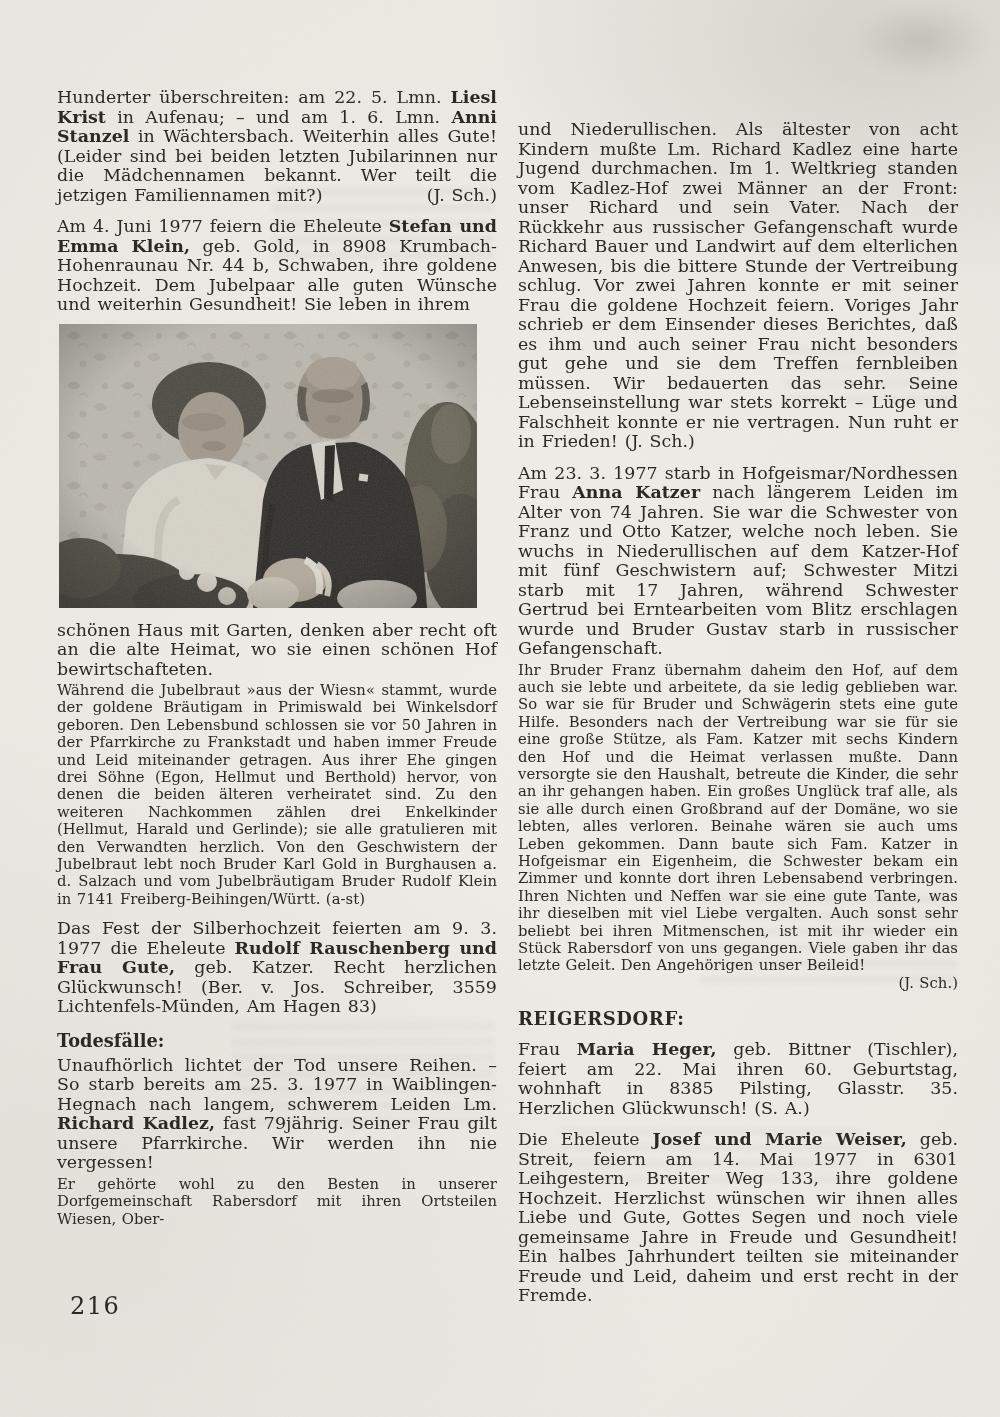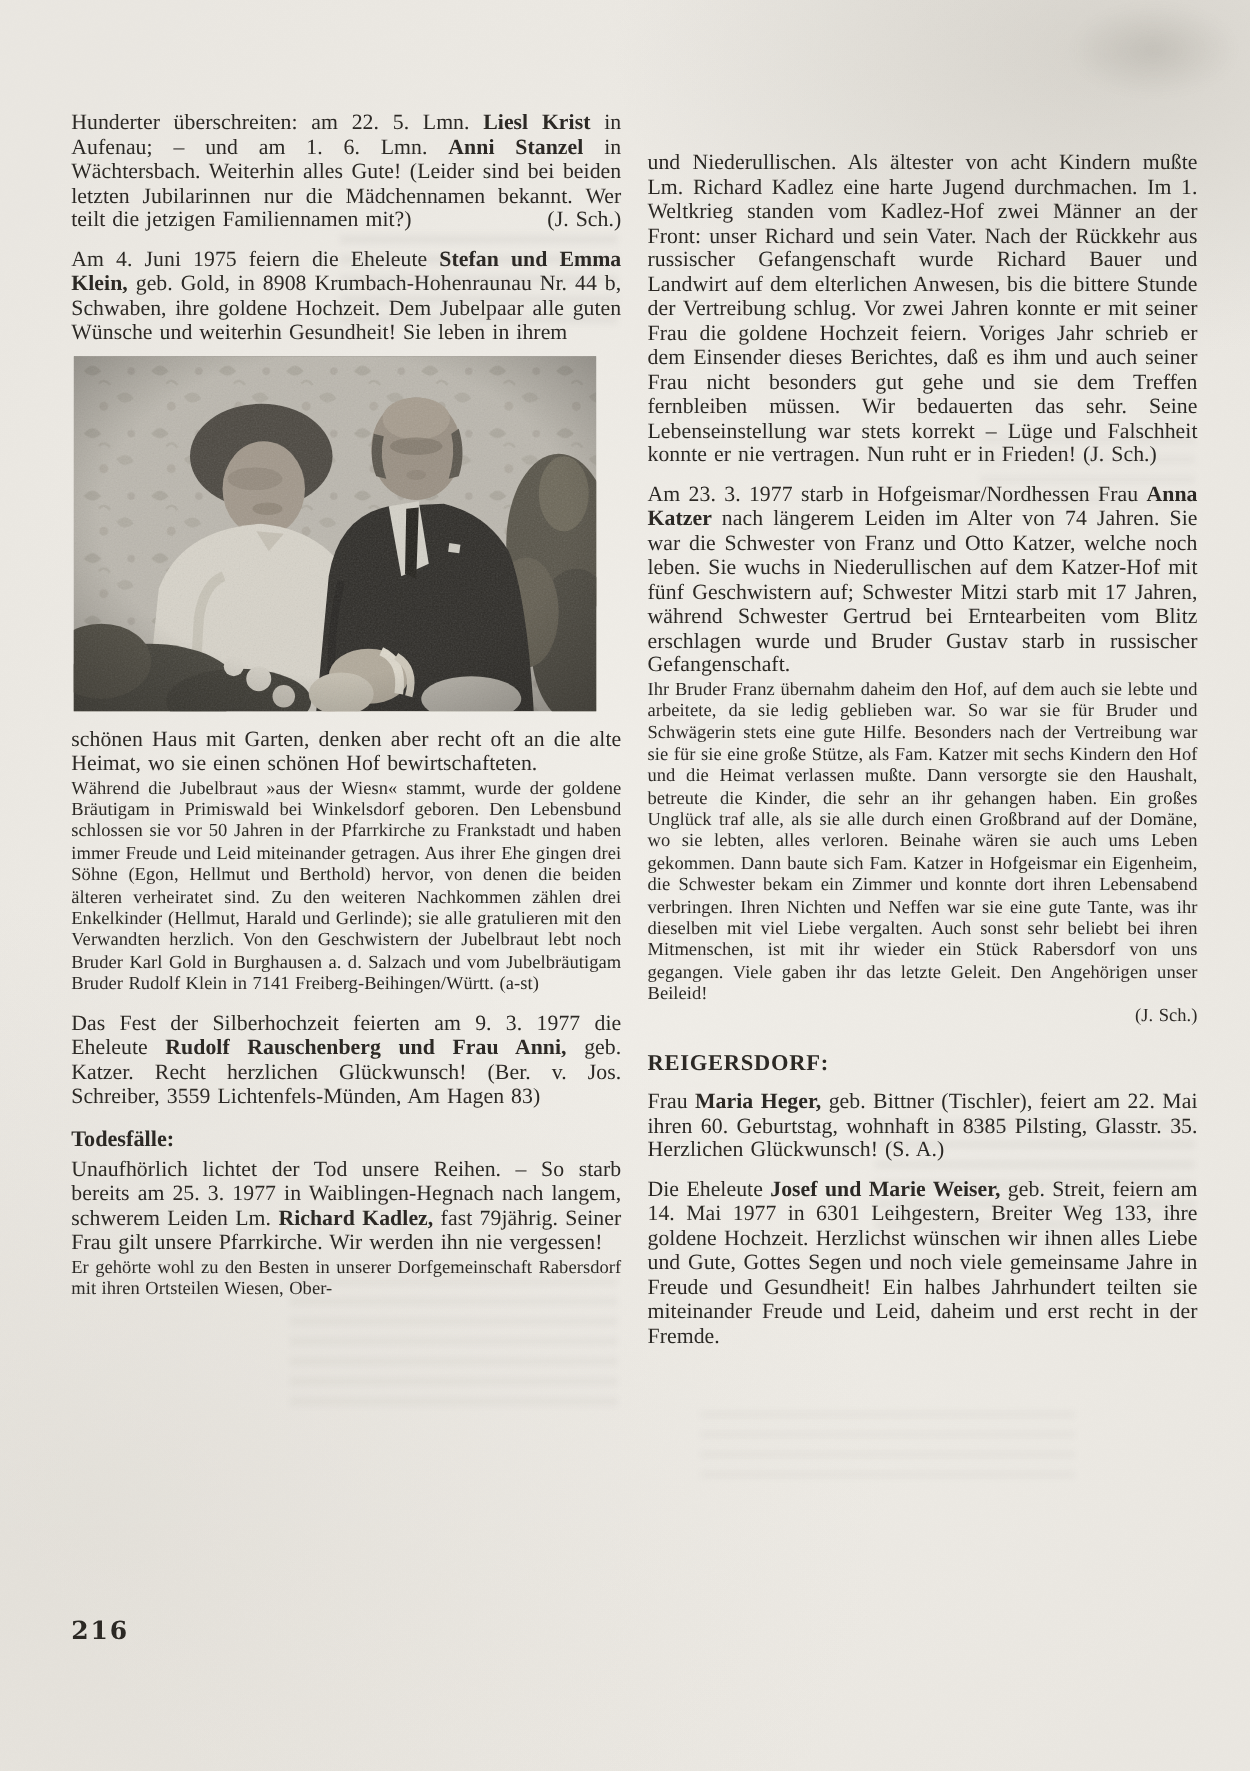--- a/index.html
+++ b/index.html
@@ -12,58 +12,58 @@
   }
   .paper{
     position:absolute;inset:0;pointer-events:none;
     background:
       radial-gradient(ellipse 600px 380px at 88% 3%, rgba(168,164,154,0.30), transparent 65%),
       radial-gradient(ellipse 900px 700px at 8% 85%, rgba(214,210,202,0.35), transparent 70%),
       radial-gradient(ellipse 800px 1100px at 50% 50%, rgba(246,244,239,0.5), transparent 80%),
       #eae7e1;
   }
   .grain{position:absolute;inset:0;pointer-events:none;opacity:.35;}
-  .col{position:absolute;top:88px;width:440px;text-align:justify;font-family:Liberation Serif, serif;}
+  .col{position:absolute;top:88px;width:440px;text-align:justify;}
   .col-left{left:57px;}
   .col-right{left:518px;margin-top:32px;}
   .para{position:relative;margin:0;font-size:17.4px;line-height:19.5px;letter-spacing:0.05px;word-spacing:1.2px;}
   .para + .para{margin-top:12px;}
   .para.small{font-size:14.8px;line-height:17.4px;word-spacing:0.6px;}
   .para + .para.small{margin-top:2px;}
   .b{font-weight:bold;}
   .heading{font-weight:bold;font-size:17.8px;line-height:20px;margin:14px 0 5px;text-align:left;}
   .heading.place{font-size:18px;line-height:24px;letter-spacing:0.6px;margin:16px 0 9px;}
   .sig-abs{position:absolute;right:0;bottom:0;}
   .sig-line{text-align:right;margin-top:0;}
   .photo-wrap{
     width:418px;height:284px;margin:9px 0 13px 2px;position:relative;
     box-shadow:inset 0 0 10px rgba(50,48,44,0.45);
     background:#b7b3aa;
   }
   .photo-wrap svg{display:block;}
-  .page-number{position:absolute;left:57px;top:1292px;font-weight:bold;font-size:20px;letter-spacing:1.5px;}
+  .page-number{position:absolute;left:70px;top:1292px;font-weight:normal;font-size:24px;letter-spacing:1.5px;}
   .bleed{position:absolute;pointer-events:none;filter:blur(2.5px);opacity:.5;
     background:repeating-linear-gradient(180deg, rgba(125,122,112,0.16) 0px, rgba(125,122,112,0.16) 7px, transparent 7px, transparent 16px);}
   .bleed.smudge{background:radial-gradient(ellipse 60% 50% at 50% 40%, rgba(120,117,108,0.35), transparent 75%);filter:blur(4px);opacity:.6;}
 </style>
 </head>
 <body>
 
 <div class="paper"></div>
 
 <div class="bleed smudge" style="left:848px;top:0px;width:150px;height:100px;"></div>
 <div class="bleed" style="left:272px;top:188px;width:222px;height:72px;"></div>
 <div class="bleed" style="left:784px;top:348px;width:172px;height:58px;opacity:.35;"></div>
 <div class="bleed" style="left:700px;top:896px;width:256px;height:88px;opacity:.45;"></div>
 <div class="bleed" style="left:232px;top:1022px;width:262px;height:112px;opacity:.4;"></div>
 <div class="bleed" style="left:560px;top:1128px;width:300px;height:60px;opacity:.3;"></div>
 
 <div class="col col-left">
     <div class="para"><span>Hunderter überschreiten: am 22. 5. Lmn. </span><span class="b">Liesl Krist</span><span> in Aufenau; – und am 1. 6. Lmn. </span><span class="b">Anni Stanzel</span><span> in Wächtersbach. Weiterhin alles Gute! (Leider sind bei beiden letzten Jubilarinnen nur die Mädchennamen bekannt. Wer teilt die jetzigen Familiennamen mit?)</span><span class="sig-abs">(J. Sch.)</span></div>
-    <div class="para"><span>Am 4. Juni 1975 feiern die Eheleute </span><span class="b">Stefan und Emma Klein,</span><span> geb. Gold, in 8908 Krumbach-Hohenraunau Nr. 44 b, Schwaben, ihre goldene Hochzeit. Dem Jubelpaar alle guten Wünsche und weiterhin Gesundheit! Sie leben in ihrem</span></div>
+    <div class="para"><span>Am 4. Juni 1977 feiern die Eheleute </span><span class="b">Stefan und Emma Klein,</span><span> geb. Gold, in 8908 Krumbach-Hohenraunau Nr. 44 b, Schwaben, ihre goldene Hochzeit. Dem Jubelpaar alle guten Wünsche und weiterhin Gesundheit! Sie leben in ihrem</span></div>
     <div class="photo-wrap" aria-label="Schwarzweiß-Foto des goldenen Jubelpaars: ältere Frau in hellem Kleid und älterer Mann im dunklen Anzug vor gemusterter Tapete, mit Blumen">
     <svg width="418" height="284" viewBox="0 0 418 284">
       <defs>
         <pattern id="wp" width="54" height="50" patternUnits="userSpaceOnUse">
           <rect width="54" height="50" fill="#bcb8af"></rect>
           <path d="M8 12 q7 -9 14 0 q-7 7 -14 0" fill="#a7a298" opacity="0.75"></path>
           <path d="M34 32 q9 -7 14 2 q-9 7 -14 -2" fill="#aca79d" opacity="0.7"></path>
           <circle cx="24" cy="40" r="3.6" fill="#b0aba1"></circle>
           <circle cx="46" cy="12" r="3" fill="#aeA9a0"></circle>
           <path d="M20 22 q5 -5 9 1" stroke="#a9a49a" stroke-width="2" fill="none" opacity="0.6"></path>
@@ -120,21 +120,21 @@
         <path d="M246,236 q18,8 14,34" stroke="#ded9cc" stroke-width="7" fill="none"></path>
         <path d="M258,240 q16,10 10,32" stroke="#cfc9bb" stroke-width="6" fill="none"></path>
         <ellipse cx="318" cy="274" rx="40" ry="18" fill="#d0ccc2" opacity="0.85"></ellipse>
       </g>
       <rect width="418" height="284" filter="url(#pgrain)" opacity="0.16"></rect>
       <rect width="418" height="284" fill="url(#vig)"></rect>
     </svg>
   </div>
     <div class="para"><span>schönen Haus mit Garten, denken aber recht oft an die alte Heimat, wo sie einen schönen Hof bewirtschafteten.</span></div>
     <div class="para small"><span>Während die Jubelbraut »aus der Wiesn« stammt, wurde der goldene Bräutigam in Primiswald bei Winkelsdorf geboren. Den Lebensbund schlossen sie vor 50 Jahren in der Pfarrkirche zu Frankstadt und haben immer Freude und Leid miteinander getragen. Aus ihrer Ehe gingen drei Söhne (Egon, Hellmut und Berthold) hervor, von denen die beiden älteren verheiratet sind. Zu den weiteren Nachkommen zählen drei Enkelkinder (Hellmut, Harald und Gerlinde); sie alle gratulieren mit den Verwandten herzlich. Von den Geschwistern der Jubelbraut lebt noch Bruder Karl Gold in Burghausen a. d. Salzach und vom Jubelbräutigam Bruder Rudolf Klein in 7141 Freiberg-Beihingen/Württ. (a-st)</span></div>
-    <div class="para"><span>Das Fest der Silberhochzeit feierten am 9. 3. 1977 die Eheleute </span><span class="b">Rudolf Rauschenberg und Frau Anni,</span><span> geb. Katzer. Recht herzlichen Glückwunsch! (Ber. v. Jos. Schreiber, 3559 Lichtenfels-Münden, Am Hagen 83)</span></div>
+    <div class="para"><span>Das Fest der Silberhochzeit feierten am 9. 3. 1977 die Eheleute </span><span class="b">Rudolf Rauschenberg und Frau Gute,</span><span> geb. Katzer. Recht herzlichen Glückwunsch! (Ber. v. Jos. Schreiber, 3559 Lichtenfels-Münden, Am Hagen 83)</span></div>
     <div class="heading">Todesfälle:</div>
     <div class="para"><span>Unaufhörlich lichtet der Tod unsere Reihen. – So starb bereits am 25. 3. 1977 in Waiblingen-Hegnach nach langem, schwerem Leiden Lm. </span><span class="b">Richard Kadlez,</span><span> fast 79jährig. Seiner Frau gilt unsere Pfarrkirche. Wir werden ihn nie vergessen!</span></div>
     <div class="para small"><span>Er gehörte wohl zu den Besten in unserer Dorfgemeinschaft Rabersdorf mit ihren Ortsteilen Wiesen, Ober-</span></div>
   </div>
 <div class="col col-right">
     <div class="para"><span>und Niederullischen. Als ältester von acht Kindern mußte Lm. Richard Kadlez eine harte Jugend durchmachen. Im 1. Weltkrieg standen vom Kadlez-Hof zwei Männer an der Front: unser Richard und sein Vater. Nach der Rückkehr aus russischer Gefangenschaft wurde Richard Bauer und Landwirt auf dem elterlichen Anwesen, bis die bittere Stunde der Vertreibung schlug. Vor zwei Jahren konnte er mit seiner Frau die goldene Hochzeit feiern. Voriges Jahr schrieb er dem Einsender dieses Berichtes, daß es ihm und auch seiner Frau nicht besonders gut gehe und sie dem Treffen fernbleiben müssen. Wir bedauerten das sehr. Seine Lebenseinstellung war stets korrekt – Lüge und Falschheit konnte er nie vertragen. Nun ruht er in Frieden! (J. Sch.)</span></div>
     <div class="para"><span>Am 23. 3. 1977 starb in Hofgeismar/Nordhessen Frau </span><span class="b">Anna Katzer</span><span> nach längerem Leiden im Alter von 74 Jahren. Sie war die Schwester von Franz und Otto Katzer, welche noch leben. Sie wuchs in Niederullischen auf dem Katzer-Hof mit fünf Geschwistern auf; Schwester Mitzi starb mit 17 Jahren, während Schwester Gertrud bei Erntearbeiten vom Blitz erschlagen wurde und Bruder Gustav starb in russischer Gefangenschaft.</span></div>
     <div class="para small"><span>Ihr Bruder Franz übernahm daheim den Hof, auf dem auch sie lebte und arbeitete, da sie ledig geblieben war. So war sie für Bruder und Schwägerin stets eine gute Hilfe. Besonders nach der Vertreibung war sie für sie eine große Stütze, als Fam. Katzer mit sechs Kindern den Hof und die Heimat verlassen mußte. Dann versorgte sie den Haushalt, betreute die Kinder, die sehr an ihr gehangen haben. Ein großes Unglück traf alle, als sie alle durch einen Großbrand auf der Domäne, wo sie lebten, alles verloren. Beinahe wären sie auch ums Leben gekommen. Dann baute sich Fam. Katzer in Hofgeismar ein Eigenheim, die Schwester bekam ein Zimmer und konnte dort ihren Lebensabend verbringen. Ihren Nichten und Neffen war sie eine gute Tante, was ihr dieselben mit viel Liebe vergalten. Auch sonst sehr beliebt bei ihren Mitmenschen, ist mit ihr wieder ein Stück Rabersdorf von uns gegangen. Viele gaben ihr das letzte Geleit. Den Angehörigen unser Beileid!</span><div class="sig-line">(J. Sch.)</div></div>
     <div class="heading place">REIGERSDORF:</div>
     <div class="para"><span>Frau </span><span class="b">Maria Heger,</span><span> geb. Bittner (Tischler), feiert am 22. Mai ihren 60. Geburtstag, wohnhaft in 8385 Pilsting, Glasstr. 35. Herzlichen Glückwunsch! (S. A.)</span></div>

